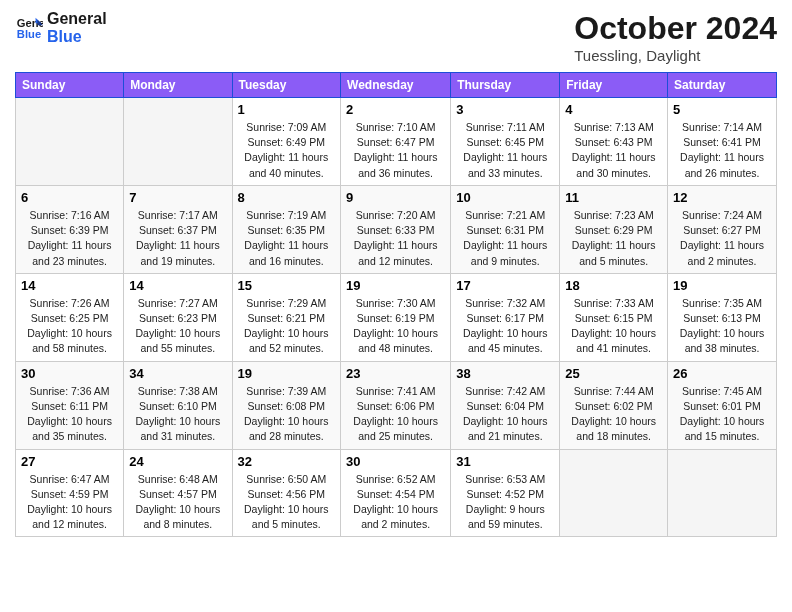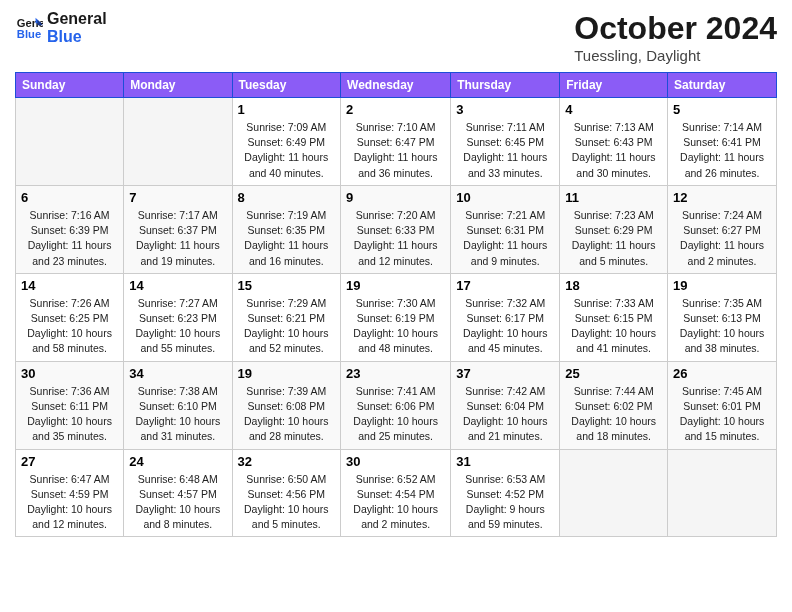--- a/index.html
+++ b/index.html
@@ -207,21 +207,21 @@
         </td>
         <td>
           <span class="day-num">19</span>
           <div class="cell-text">Sunrise: 7:39 AM<br>Sunset: 6:08 PM<br>Daylight: 10 hours and 28 minutes.</div>
         </td>
         <td>
           <span class="day-num">23</span>
           <div class="cell-text">Sunrise: 7:41 AM<br>Sunset: 6:06 PM<br>Daylight: 10 hours and 25 minutes.</div>
         </td>
         <td>
-          <span class="day-num">37</span>
+          <span class="day-num">38</span>
           <div class="cell-text">Sunrise: 7:42 AM<br>Sunset: 6:04 PM<br>Daylight: 10 hours and 21 minutes.</div>
         </td>
         <td>
           <span class="day-num">25</span>
           <div class="cell-text">Sunrise: 7:44 AM<br>Sunset: 6:02 PM<br>Daylight: 10 hours and 18 minutes.</div>
         </td>
         <td>
           <span class="day-num">26</span>
           <div class="cell-text">Sunrise: 7:45 AM<br>Sunset: 6:01 PM<br>Daylight: 10 hours and 15 minutes.</div>
         </td>

